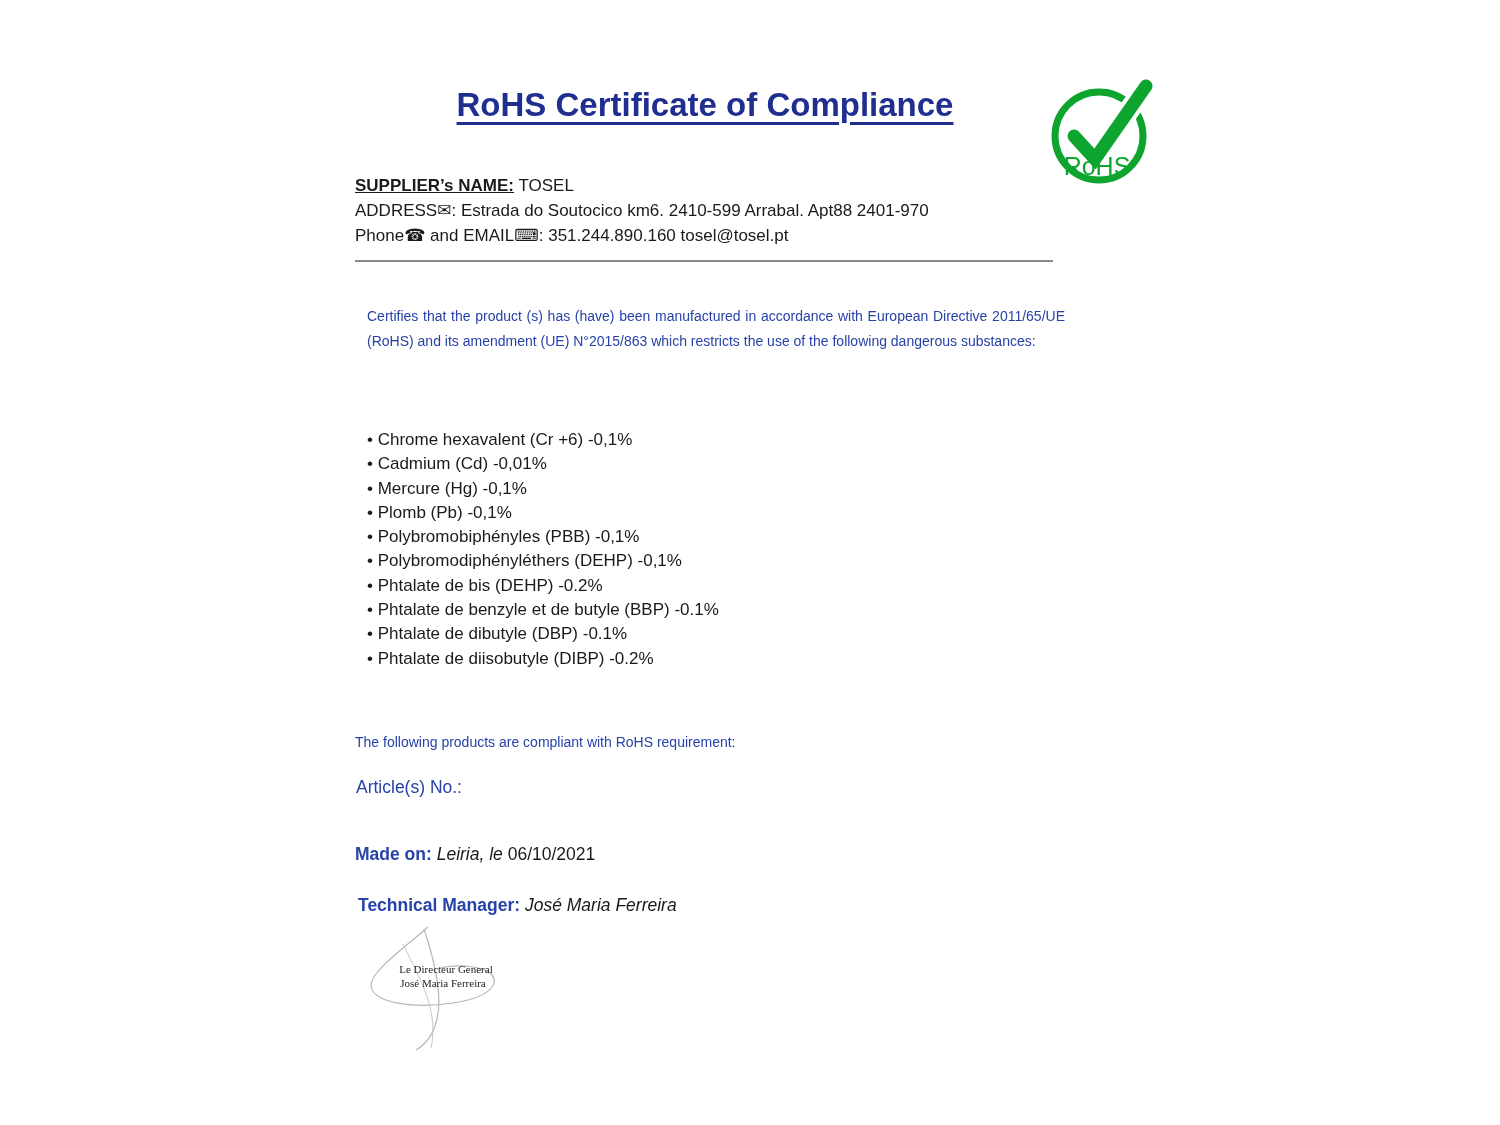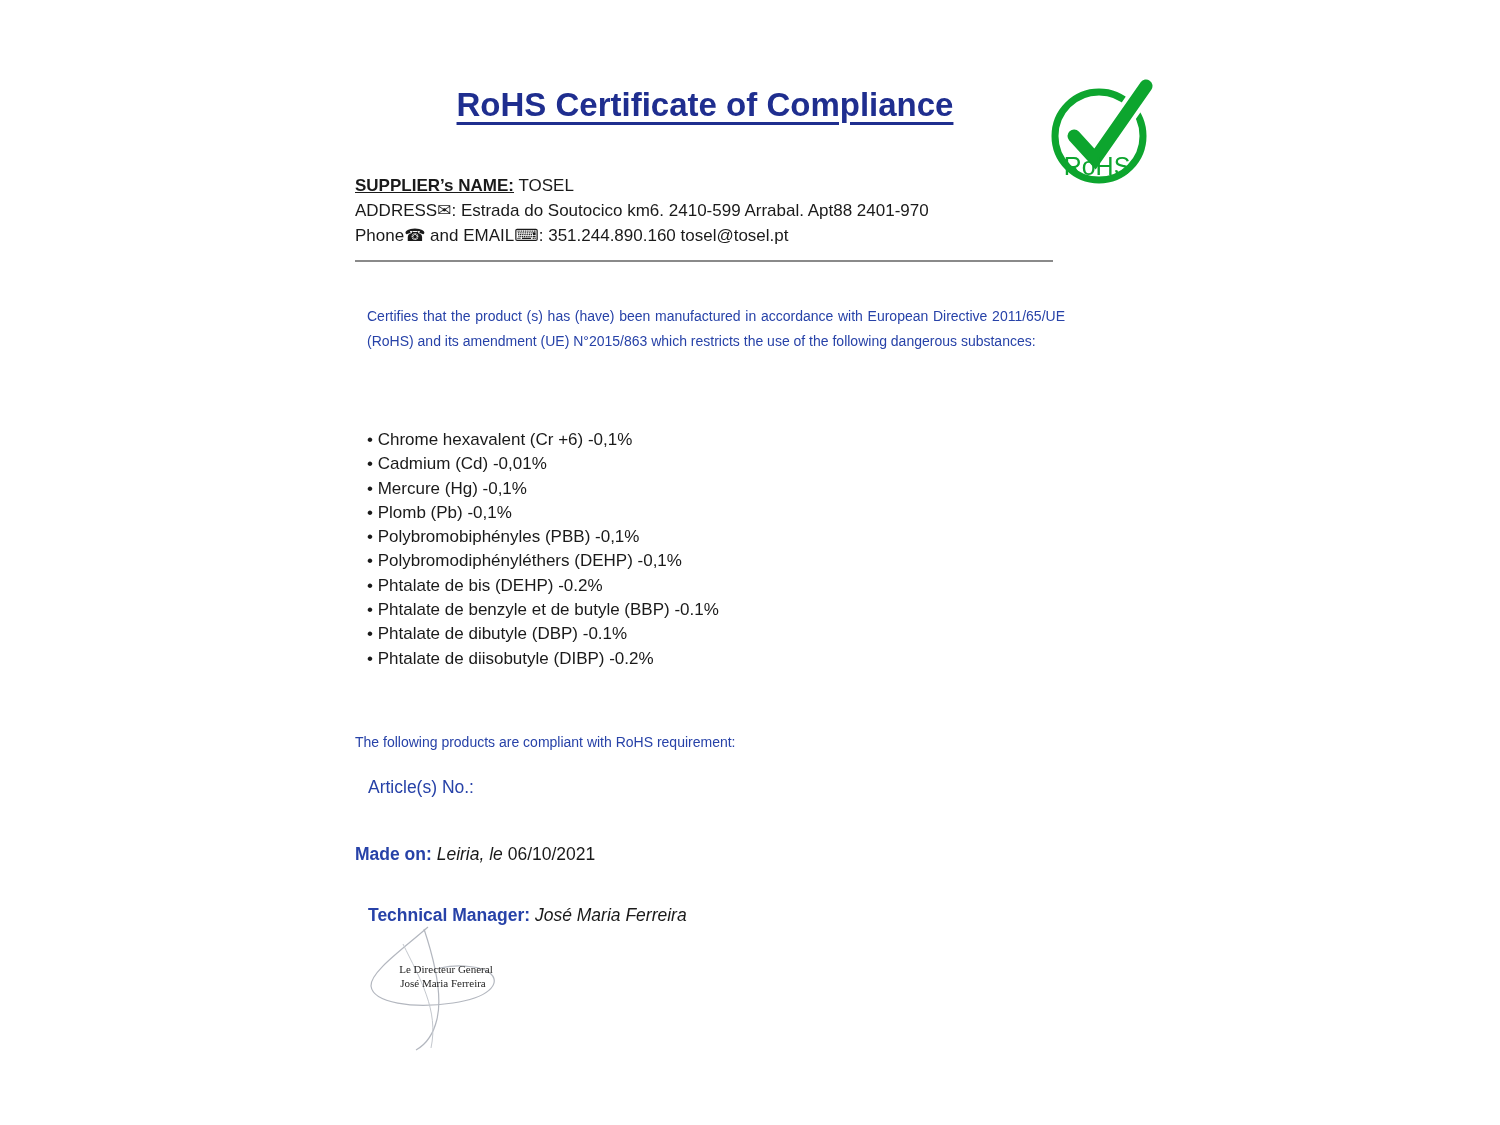--- a/index.html
+++ b/index.html
@@ -31,24 +31,24 @@
     position:absolute; left:355px; top:292px; width:698px; margin:12px;
     font-size:14px; line-height:24.5px; text-align:justify;
     color:var(--body_blue, #2742A8);
   }
 
   .substances { position:absolute; left:355px; top:416px; margin:12px; padding:0; list-style:none;
     font-size:17px; line-height:24.3px; }
   .substances li::before { content:"\2022\00a0"; }
 
   .products-line { position:absolute; left:355px; top:734px; margin:0; font-size:14px; color:var(--body_blue, #2742A8); }
-  .articles-label { position:absolute; left:368px; top:777px; margin:0; font-size:17.5px; color:var(--body_blue, #2742A8);text-align:right; }
+  .articles-label { position:absolute; left:356px; top:777px; margin:0; font-size:17.5px; color:var(--body_blue, #2742A8);text-align:right; }
 
   .made-on { position:absolute; left:355px; top:844px; margin:0; font-size:17.5px; }
-  .manager { position:absolute; left:355px; top:892px; margin:13px; font-size:17.5px; }
+  .manager { position:absolute; left:355px; top:892px; margin:3px; font-size:17.5px; }
   .blue-bold { font-weight:bold; color:var(--body_blue, #2742A8); }
   .italic { font-style:italic;text-align:right; }
 
   .signature { position:absolute; left:358px; top:924px; width:180px; height:132px; }
   .sig-stroke { fill:none; stroke:#b3b7bf; stroke-width:1.2; }
   .sig-stroke-light { fill:none; stroke:#c4c8ce; stroke-width:1; }
   .sig-text { font-family:"Liberation Serif", serif; font-size:11px; fill:#222222; }
 </style>
 </head>
 <body>

